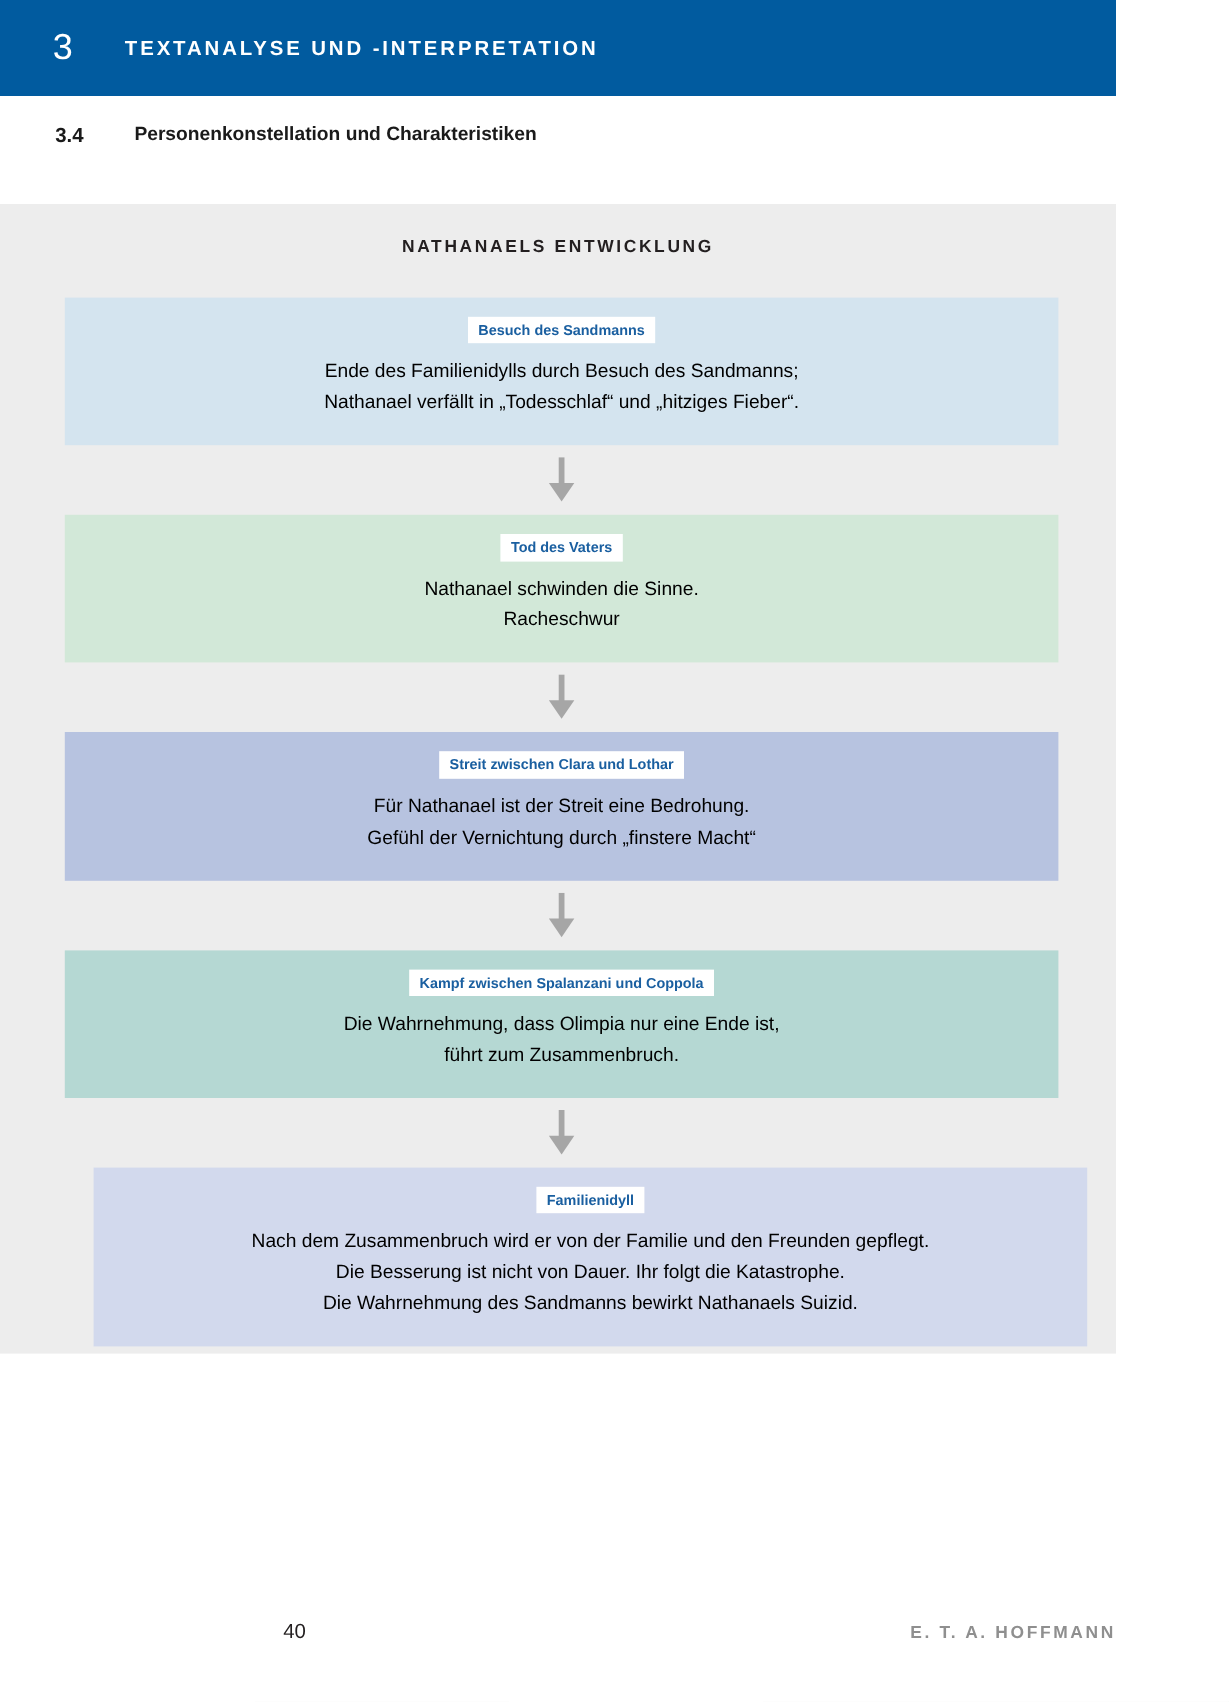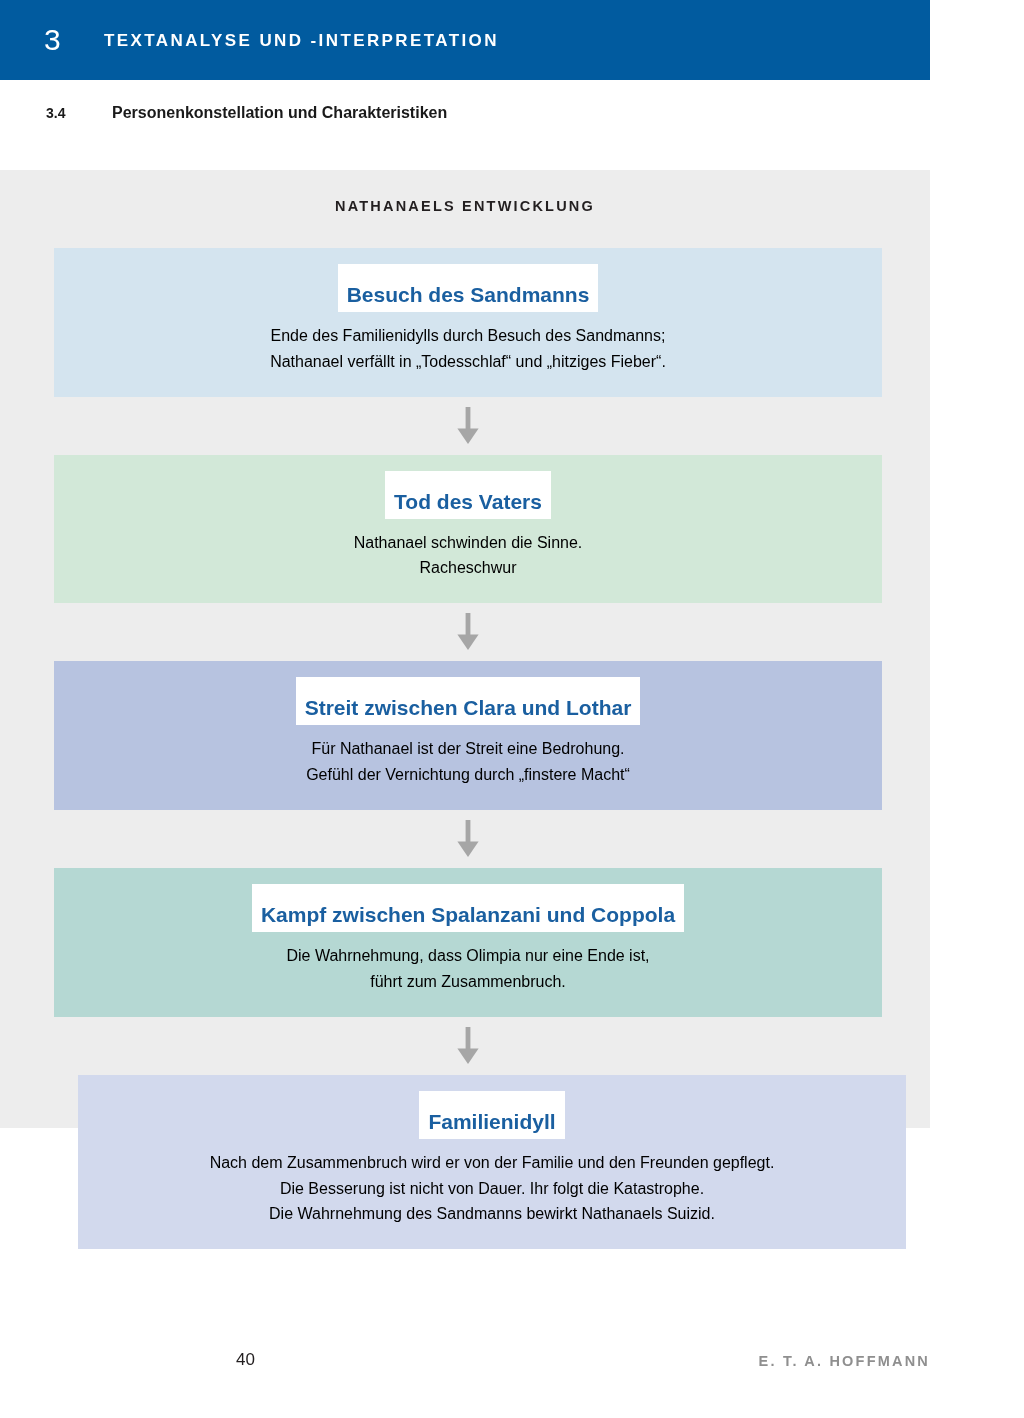--- a/index.html
+++ b/index.html
@@ -59,21 +59,21 @@
     top: 96px;
     width: 930px;
     height: 34px;
     display: flex;
     align-items: center;
   }
 
   .section-number {
     margin-left: 46px;
     width: 66px;
-    font-size: 14px;
+    font-size: 17px;
     font-weight: 700;
     color: #1a1a1a;
   }
 
   .section-title {
     font-size: 16px;
     font-weight: 700;
     color: #1a1a1a;
   }
 
@@ -105,24 +105,24 @@
   .flow-box {
     width: 828px;
     padding: 16px 24px 22px 24px;
     text-align: center;
   }
 
   .flow-label {
     display: inline-block;
     background: #ffffff;
     color: #1a5fa0;
-    font-size: 21px;
+    font-size: 12px;
     font-weight: 700;
     line-height: 1.28;
-    padding: 18px 9px 3px 9px;
+    padding: 4px 9px 3px 9px;
     margin-bottom: 11px;
     white-space: nowrap;
   }
 
   .flow-text {
     color: #000000;
     font-size: 16px;
     font-weight: 400;
     line-height: 1.62;
   }

